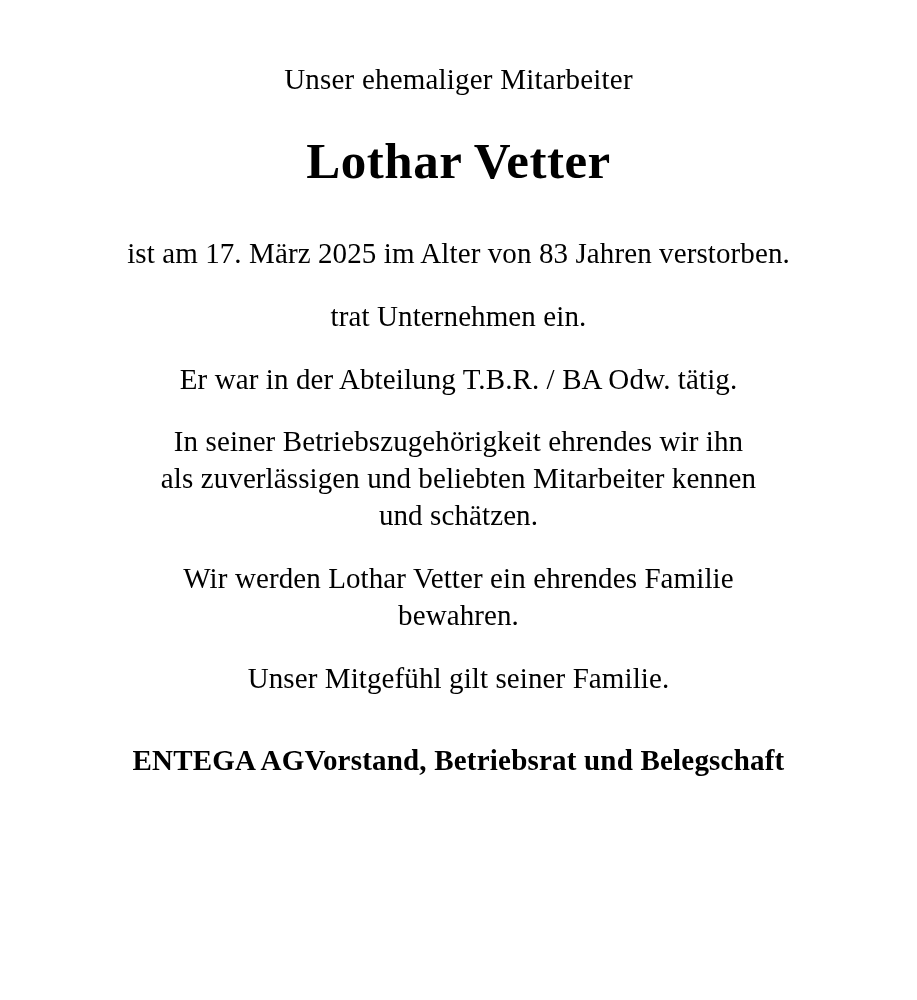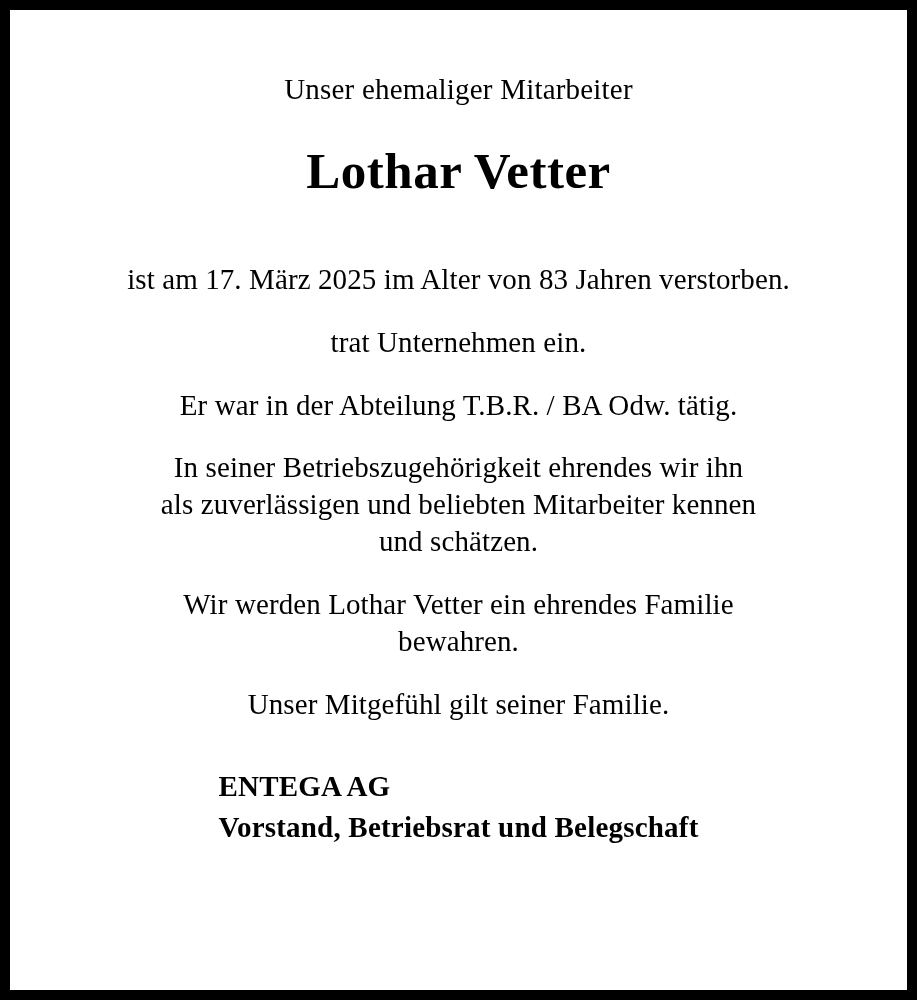--- a/index.html
+++ b/index.html
@@ -10,21 +10,20 @@
   }
   body {
     font-family: "Liberation Serif", "DejaVu Serif", serif;
   }
 
   .notice {
     width: 917px;
     height: 1000px;
     box-sizing: border-box;
     background: #000000;
-    padding: 10px;
     overflow: hidden;
   }
 
   .notice-inner {
     width: 100%;
     height: 100%;
     box-sizing: border-box;
     background: #ffffff;
     color: #000000;
     display: flex;
@@ -45,21 +44,21 @@
     font-size: 51px;
     font-weight: bold;
     line-height: 1.1;
     letter-spacing: 0.5px;
     margin-top: 36px;
     white-space: nowrap;
   }
 
   .body-block {
     width: 100%;
-    margin-top: 62px;
+    margin-top: 46px;
     display: flex;
     flex-direction: column;
     align-items: center;
   }
 
   .paragraph {
     font-size: 29px;
     line-height: 1.27;
     letter-spacing: 0.1px;
     margin: 0 0 26px 0;
@@ -71,22 +70,22 @@
   }
 
   .paragraph .line {
     display: block;
     white-space: nowrap;
   }
 
   .signature-block {
     margin-top: 44px;
     display: flex;
-    flex-direction: column;
-    align-items: flex-start;
+    flex-direction: row;
+    align-items: flex-end;
   }
 
   .signature-line {
     font-size: 29px;
     font-weight: bold;
     line-height: 1.4;
     letter-spacing: 0.2px;
     white-space: nowrap;
   }
 </style>

